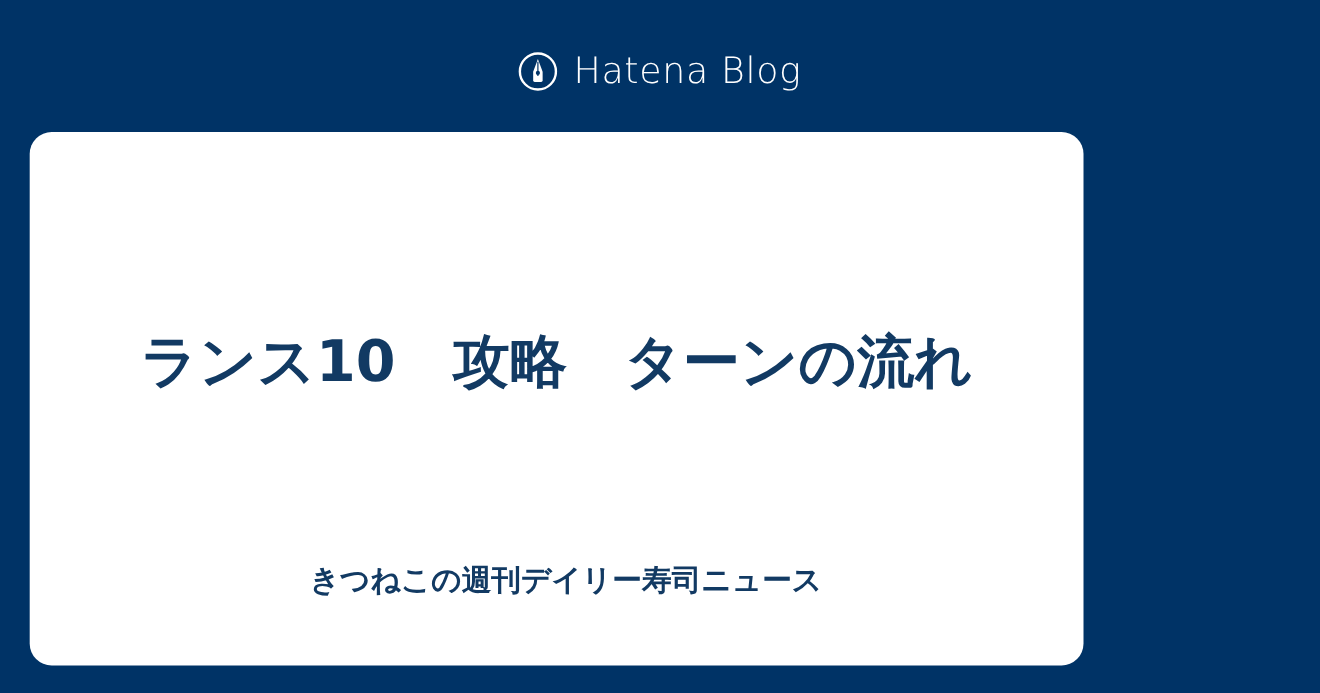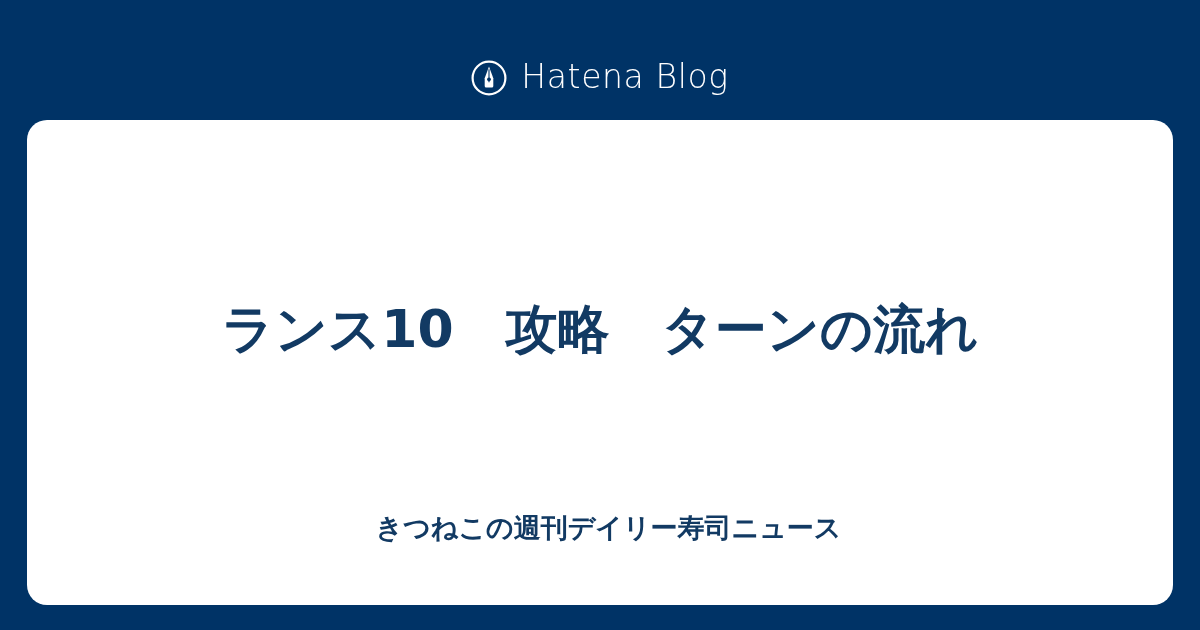--- a/index.html
+++ b/index.html
@@ -11,21 +11,21 @@
     height: 630px;
     background: #003366;
     font-family: "Liberation Sans", "DejaVu Sans", sans-serif;
     overflow: hidden;
     position: relative;
   }
 
   
   .header {
     position: absolute;
-    top: 17px;
+    top: 4px;
     left: 0;
     width: 1200px;
     height: 120px;
     display: flex;
     align-items: center;
     justify-content: center;
     gap: 14px;
   }
   .brand-icon {
     width: 36px;
@@ -48,21 +48,21 @@
     letter-spacing: 0.6px;
     white-space: nowrap;
     font-family: "DejaVu Sans", "Liberation Sans", sans-serif;
   }
 
   
   .card {
     position: absolute;
     left: 27px;
     top: 120px;
-    width: 1146px;
+    width: 958px;
     height: 485px;
     background: #ffffff;
     border-radius: 20px;
     box-sizing: border-box;
   }
 
   .entry-title {
     position: absolute;
     left: 0;
     right: 0;

